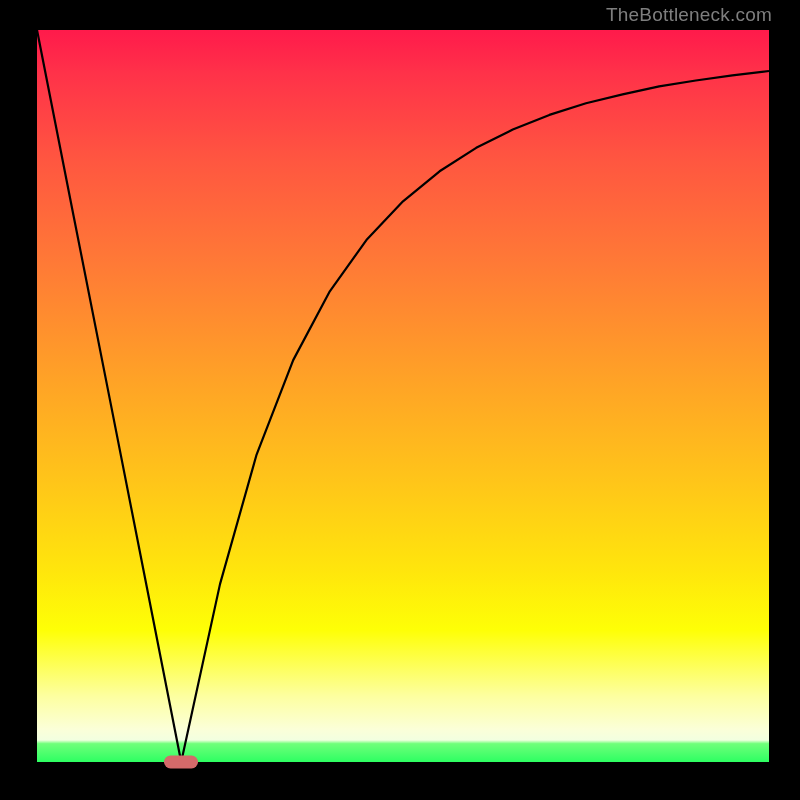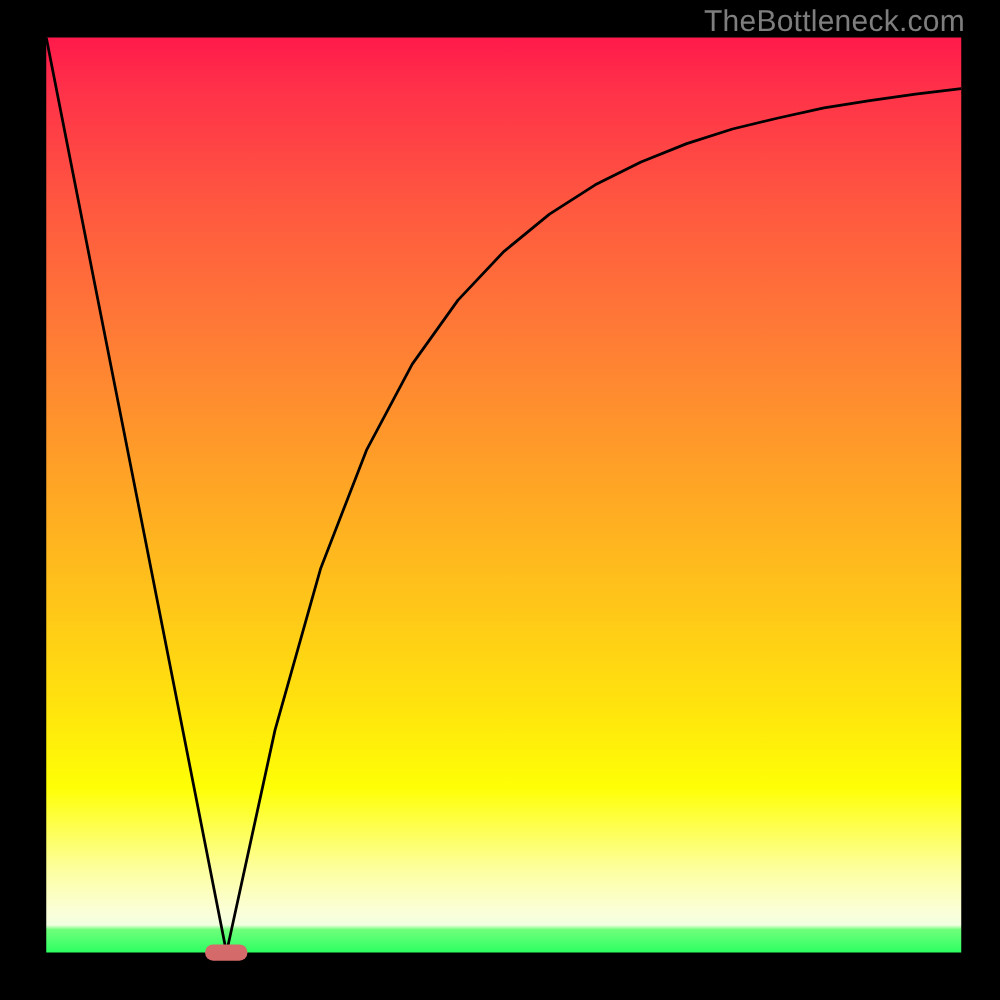--- a/index.html
+++ b/index.html
@@ -61,21 +61,21 @@
     height: 13px;
     background: #d46a6a;
     border-radius: 7px;
     transform: translate(-50%, -50%);
   }
   .watermark {
     position: absolute;
     top: 4px;
     right: 28px;
     color: #7e7e7e;
-    font-size: 24px;
+    font-size: 19px;
     font-weight: 500;
     letter-spacing: 0.2px;
   }
 </style>
 </head>
 <body>
 
 <div class="frame">
 
   <div class="watermark">TheBottleneck.com</div>

